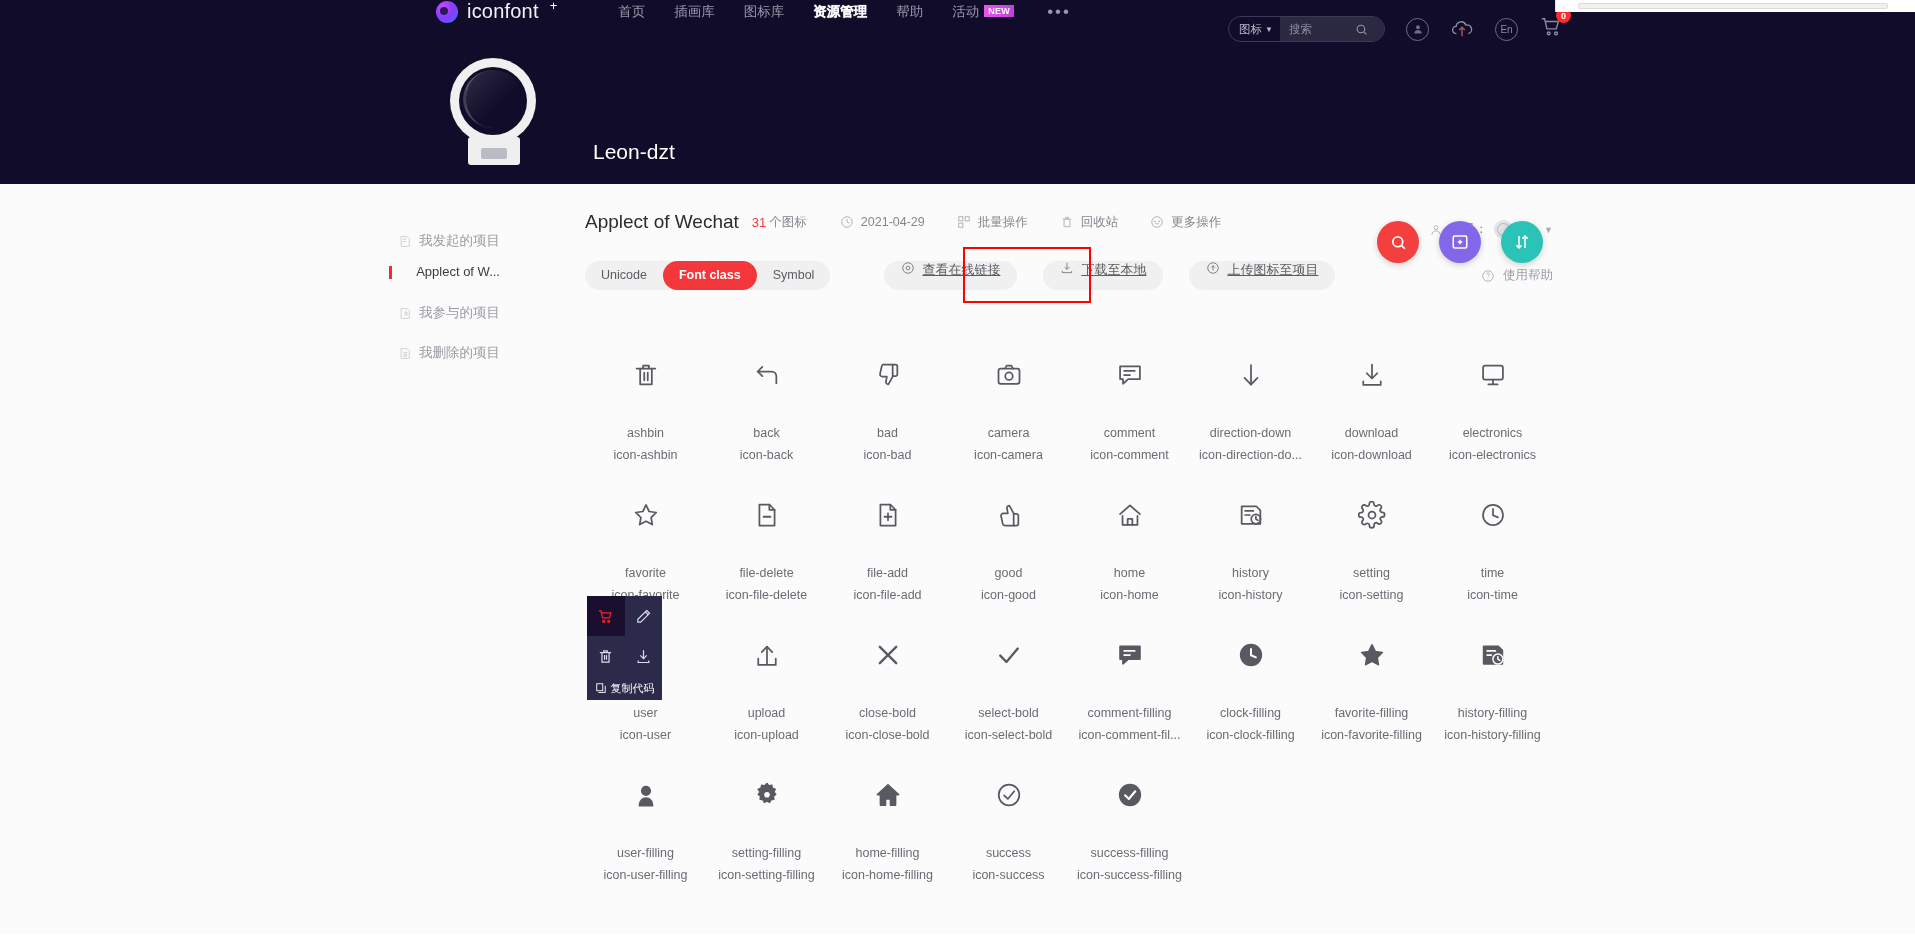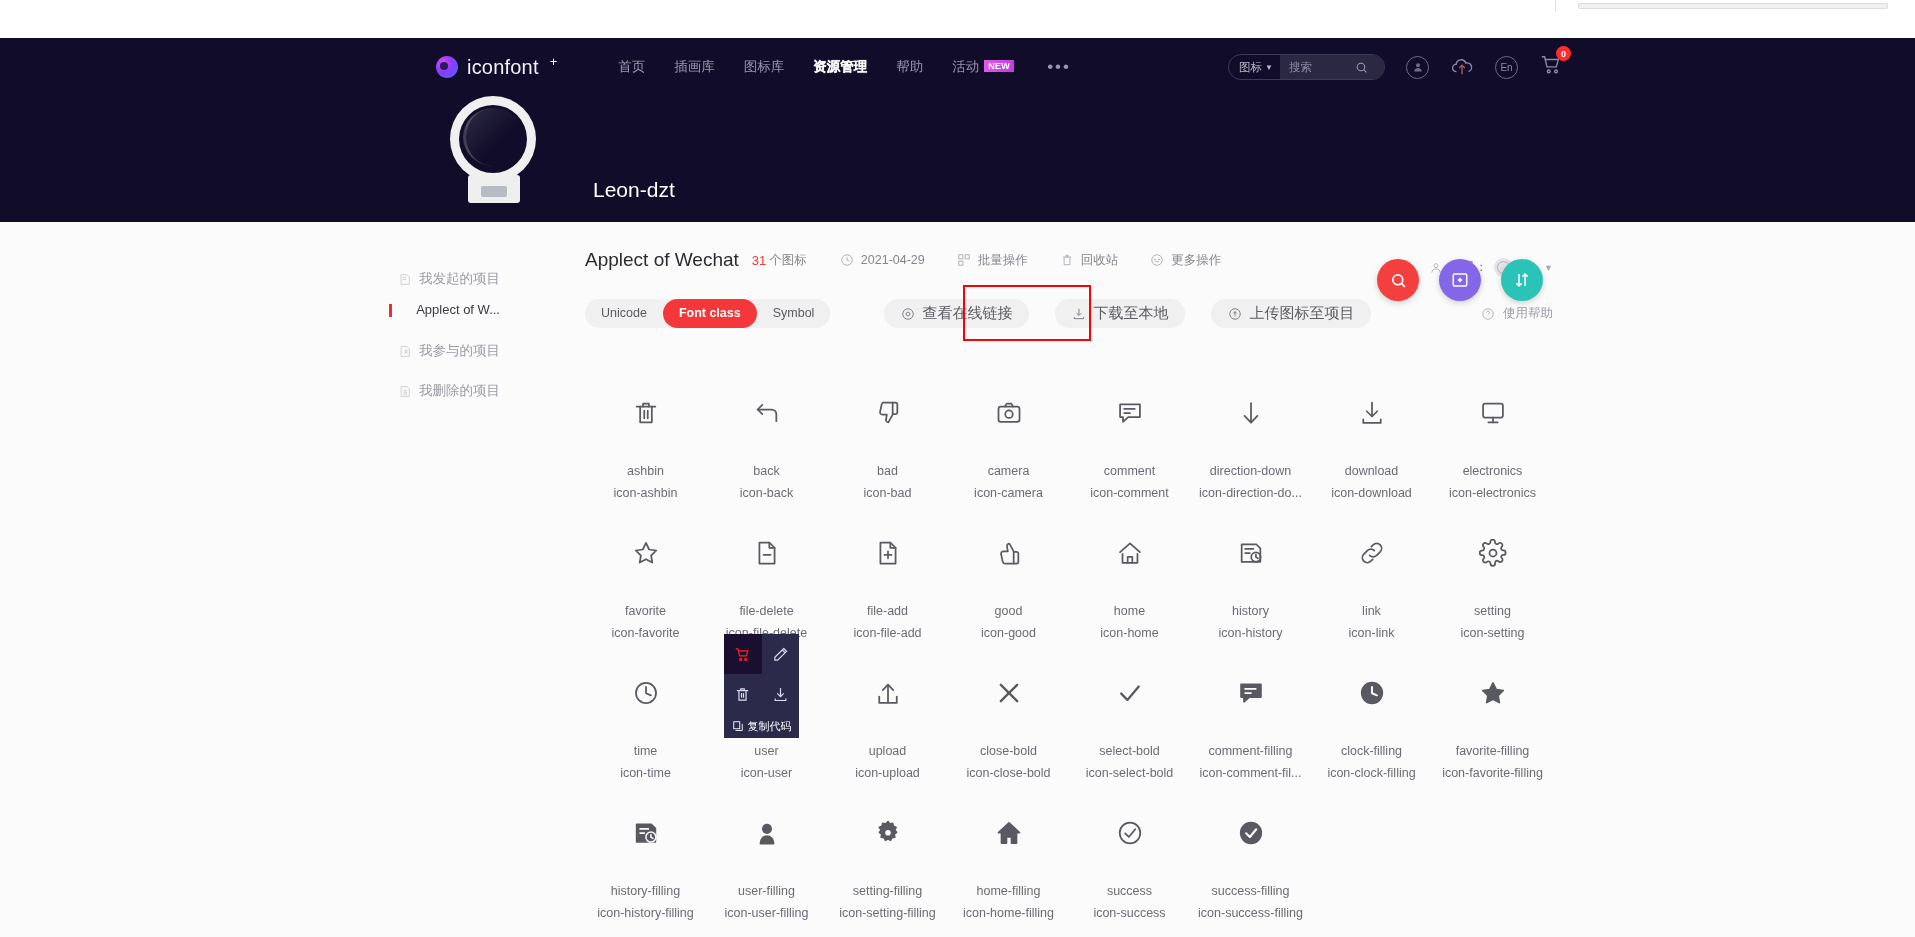--- a/index.html
+++ b/index.html
@@ -8,21 +8,21 @@
     font-family: "Liberation Sans", sans-serif;
     background: #fff;
     overflow: hidden;
   }
 
   
   .topnav{
     position:relative;
     height:58px; width:100%;
     background:#100c29;
-    display:flex; align-items:center;margin-top:38px;
+    display:flex; align-items:flex-start;
   }
   .topnav-inner{
     display:flex; align-items:center;
     width:100%; padding:0 440px 0 436px;
   }
   .brand{ display:flex; align-items:center; gap:9px; }
   .brand-logo{
     width:22px;height:22px;border-radius:50%;
     background:radial-gradient(circle at 32% 30%, #d44cff 0%, #8a3bff 45%, #3f6dff 100%);
     position:relative; flex:0 0 auto;
@@ -182,24 +182,25 @@
   }
   .segment{
     display:flex; background:#f0f0f0; border-radius:17px; overflow:hidden; height:29px;
   }
   .seg-btn{
     padding:0 16px; height:29px; line-height:29px;
     font-size:12.5px; color:#5b5b63; cursor:pointer; white-space:nowrap;
   }
   .seg-btn.active{ background:#f4373a; color:#fff; border-radius:17px; font-weight:bold;}
   .pill{
-    display:flex;align-items:center;gap:7px;
+    display:flex;align-items:flex-start;gap:7px;
     height:29px; padding:0 17px; border-radius:17px;
-    background:#f0f0f0; color:#5b5b63; font-size:15px; cursor:pointer;
+    background:#f0f0f0; color:#5b5b63; font-size:13px; cursor:pointer;
     white-space:nowrap;
+    text-decoration:underline;
   }
   .pill-gap{ width:26px; }
   .pill-gap-lg{ width:54px; }
   .tb-right{
     margin-left:auto; display:flex; align-items:center; gap:8px;
     color:#9a9aa5; font-size:12.5px; cursor:pointer;
   }
   .members{
     position:absolute; right:0; top:-41px;
     display:flex;align-items:center;gap:7px;color:#85858f;font-size:12.5px;cursor:pointer;
@@ -233,21 +234,21 @@
   .glyph{
     height:46px; display:flex;align-items:center;justify-content:center;
     color:#595962;
   }
   .cell .nm{ margin-top:28px; font-size:12.5px; color:#6b6b74; }
   .cell .cls{ margin-top:8px; font-size:12.5px; color:#6b6b74; }
 
   
   .cell.hovered{ }
   .hover-card{
-    position:absolute; left:18px; top:-12px; width:75px; height:104px;
+    position:absolute; left:2px; top:-12px; width:75px; height:104px;
     background:#2b2a4a; z-index:20;
     display:flex; flex-direction:column;
   }
   .hc-grid{ flex:1; display:grid; grid-template-columns:1fr 1fr; grid-template-rows:1fr 1fr; }
   .hc-btn{
     display:flex;align-items:center;justify-content:center;
     color:#e8e8f2; cursor:pointer;
   }
   .hc-btn.cart{ background:#1a0f2e; color:#ff2222; }
   .hc-copy{
@@ -673,30 +674,20 @@
             <svg width="28" height="28" viewBox="0 0 24 24" fill="none" stroke="#595962" stroke-width="1.5" stroke-linecap="round" stroke-linejoin="round">
               <path d="M4 4.5h12.5L20 8v11.5H4z"></path>
               <line x1="7" y1="8.5" x2="14" y2="8.5"></line>
               <line x1="7" y1="12" x2="11" y2="12"></line>
               <circle cx="16.2" cy="15.5" r="4"></circle>
               <polyline points="16.2,13.4 16.2,15.5 17.9,16.5"></polyline>
             </svg>
           </div>
           <div class="nm">history</div>
           <div class="cls">icon-history</div>
-        </div>
-        <div class="cell">
-          <div class="glyph">
-            <svg width="28" height="28" viewBox="0 0 24 24" fill="none" stroke="#595962" stroke-width="1.5" stroke-linecap="round" stroke-linejoin="round">
-              <path d="M10 14a4.2 4.2 0 0 0 6 0l3-3a4.2 4.2 0 0 0-6-6l-1.6 1.6"></path>
-              <path d="M14 10a4.2 4.2 0 0 0-6 0l-3 3a4.2 4.2 0 0 0 6 6l1.6-1.6"></path>
-            </svg>
-          </div>
-          <div class="nm">link</div>
-          <div class="cls">icon-link</div>
         </div>
         <div class="cell">
           <div class="glyph">
             <svg width="28" height="28" viewBox="0 0 24 24" fill="none" stroke="#595962" stroke-width="1.5" stroke-linecap="round" stroke-linejoin="round">
               <circle cx="12" cy="12" r="3"></circle>
               <path d="M19.2 14.4a1.7 1.7 0 0 0 .34 1.87l.06.06a2 2 0 1 1-2.83 2.83l-.06-.06a1.7 1.7 0 0 0-1.87-.34 1.7 1.7 0 0 0-1.03 1.56V21a2 2 0 1 1-4 0v-.1A1.7 1.7 0 0 0 8.7 19.3a1.7 1.7 0 0 0-1.87.34l-.06.06a2 2 0 1 1-2.83-2.83l.06-.06a1.7 1.7 0 0 0 .34-1.87 1.7 1.7 0 0 0-1.56-1.03H2.6a2 2 0 1 1 0-4h.1A1.7 1.7 0 0 0 4.3 8.7a1.7 1.7 0 0 0-.34-1.87l-.06-.06a2 2 0 1 1 2.83-2.83l.06.06A1.7 1.7 0 0 0 8.66 4.3 1.7 1.7 0 0 0 9.7 2.74V2.6a2 2 0 1 1 4 0v.1a1.7 1.7 0 0 0 1.03 1.56 1.7 1.7 0 0 0 1.87-.34l.06-.06a2 2 0 1 1 2.83 2.83l-.06.06a1.7 1.7 0 0 0-.34 1.87v.04A1.7 1.7 0 0 0 20.66 9.7h.14a2 2 0 1 1 0 4h-.1a1.7 1.7 0 0 0-1.5 1.03z"></path>
             </svg>
           </div>
           <div class="nm">setting</div>
           <div class="cls">icon-setting</div>

